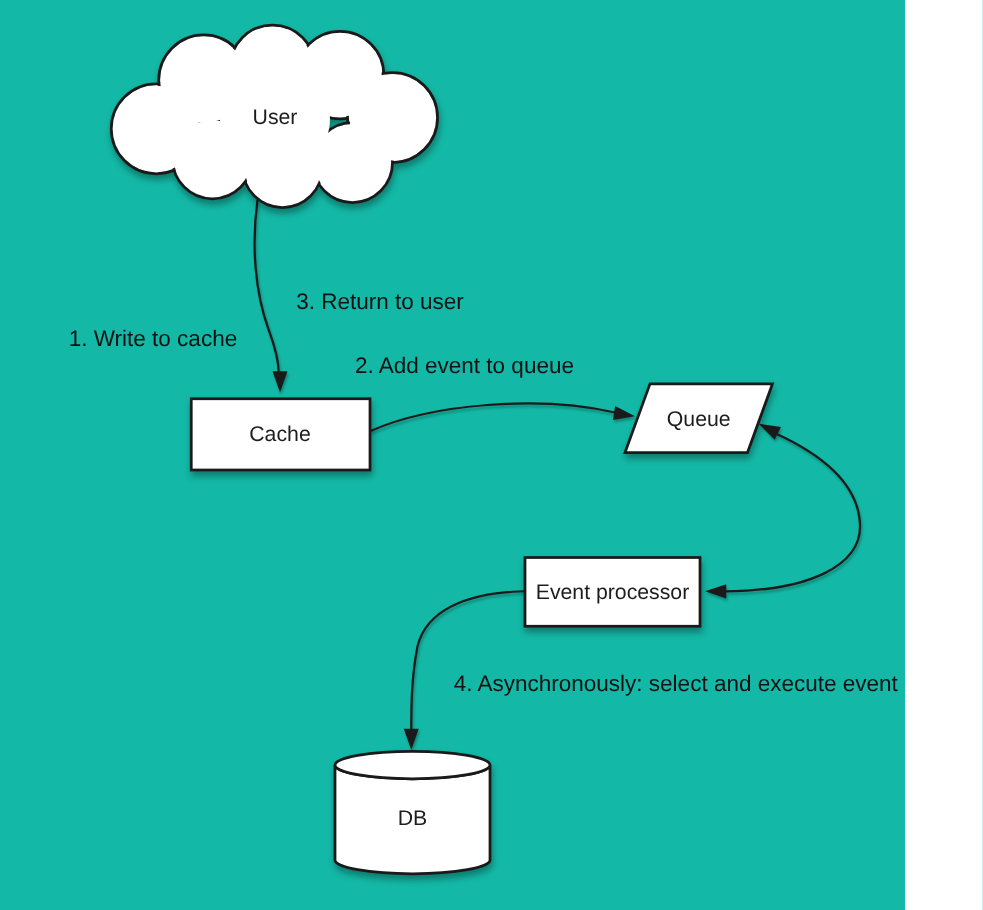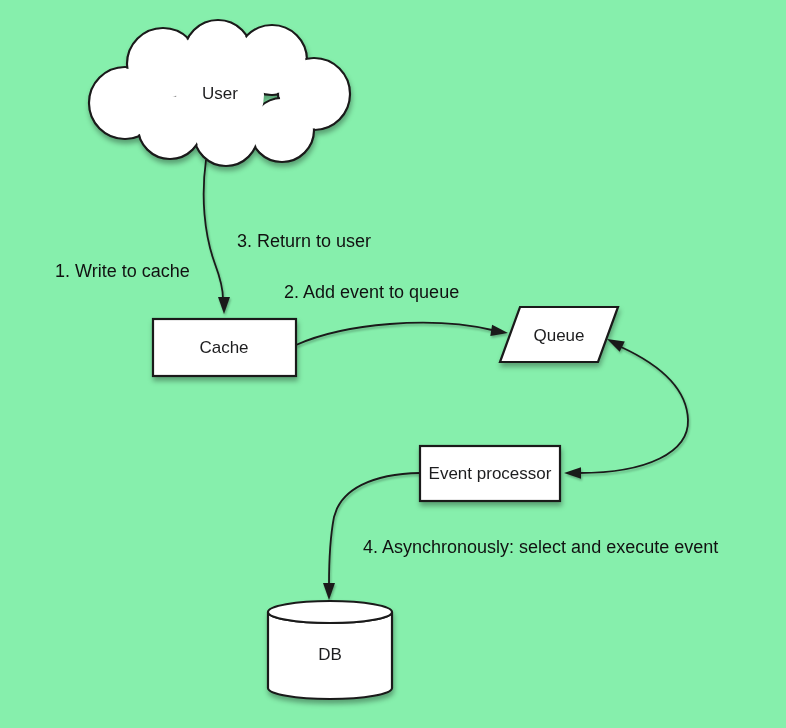--- a/index.html
+++ b/index.html
@@ -6,23 +6,23 @@
     margin: 0;
     padding: 0;
     background: #ffffff;
     width: 786px;
     height: 728px;
     overflow: hidden;
     font-family: "Liberation Sans", sans-serif;
   }
   .stage {
     position: relative;
-    width: 786px;
+    width: 724px;
     height: 728px;
-    background: #86efac;
+    background: #14b8a6;
   }
   svg { display: block; }
 
   
   .shape-stroke {
     fill: #ffffff;
     stroke: #1a1a1a;
     stroke-width: 2.2;
   }
   .shape-overlay {

